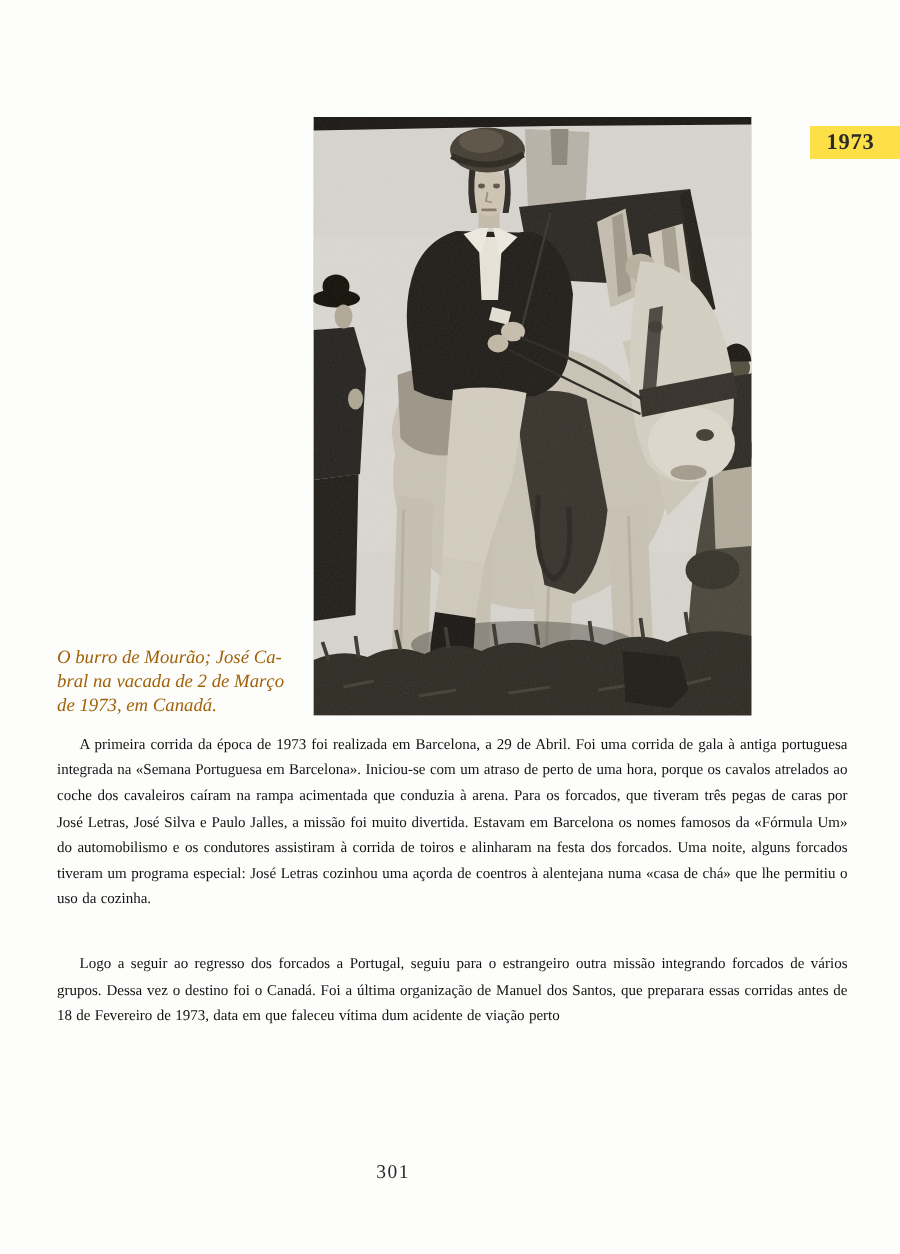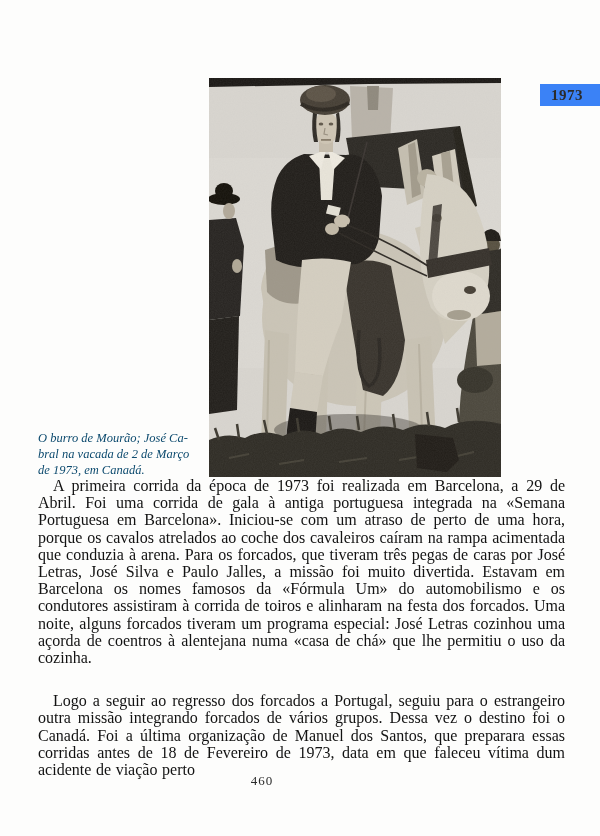--- a/index.html
+++ b/index.html
@@ -9,47 +9,47 @@
     font-family: "Liberation Serif", serif;
     color: #141414;
     position: relative;
     overflow: hidden;
   }
   .page { position: absolute; inset: 0; background: #fdfdfc; }
 
   .year-tab {
     position: absolute;
     top: 84px; left: 540px; right: 0; height: 22px;
-    background: #3b82f6;
+    background: #fde047;
     font-size: 15px; font-weight: bold; color: #2b2b2b;
     line-height: 22px; padding-left: 11px;
     letter-spacing: 0.5px;
   }
 
   .photo {
     position: absolute;
     left: 209px; top: 78px;
     width: 292px; height: 399px;
     margin: 0;
     background: #d9d6d0;
   }
   .photo svg { display: block; }
 
   .caption {
     position: absolute;
     left: 38px; top: 430px; width: 178px;
     font-style: italic;
     font-size: 12.5px; line-height: 16px;
-    color: #0c4a6e;
+    color: #a16207;
   }
 
   .body-text {
     position: absolute;
-    left: 38px; top: 477px; width: 527px;
-    font-size: 16px; line-height: 17.2px;
+    left: 38px; top: 488px; width: 527px;
+    font-size: 10px; line-height: 17.2px;
     text-align: justify;
     color: #121212;
     word-spacing: 0.04em;
   }
   .body-text p { margin: 0; text-indent: 15px; }
   .body-text p + p { margin-top: 26px; }
 
   .page-number {
     position: absolute;
     top: 773px; left: 237px; width: 50px;
@@ -197,15 +197,15 @@
     <div>O burro de Mourão; José Ca-</div>
     <div>bral na vacada de 2 de Março</div>
     <div>de 1973, em Canadá.</div>
   </div>
 
   <div class="body-text">
     <p>A primeira corrida da época de 1973 foi realizada em Barcelona, a 29 de Abril. Foi uma corrida de gala à antiga portuguesa integrada na «Semana Portuguesa em Barcelona». Iniciou-se com um atraso de perto de uma hora, porque os cavalos atrelados ao coche dos cavaleiros caíram na rampa acimentada que conduzia à arena. Para os forcados, que tiveram três pegas de caras por José Letras, José Silva e Paulo Jalles, a missão foi muito divertida. Estavam em Barcelona os nomes famosos da «Fórmula Um» do automobilismo e os condutores assistiram à corrida de toiros e alinharam na festa dos forcados. Uma noite, alguns forcados tiveram um programa especial: José Letras cozinhou uma açorda de coentros à alentejana numa «casa de chá» que lhe permitiu o uso da cozinha.</p>
     <p>Logo a seguir ao regresso dos forcados a Portugal, seguiu para o estrangeiro outra missão integrando forcados de vários grupos. Dessa vez o destino foi o Canadá. Foi a última organização de Manuel dos Santos, que preparara essas corridas antes de 18 de Fevereiro de 1973, data em que faleceu vítima dum acidente de viação perto</p>
   </div>
 
-  <div class="page-number">460</div>
+  <div class="page-number">301</div>
 
 </div>
 
 </body></html>

